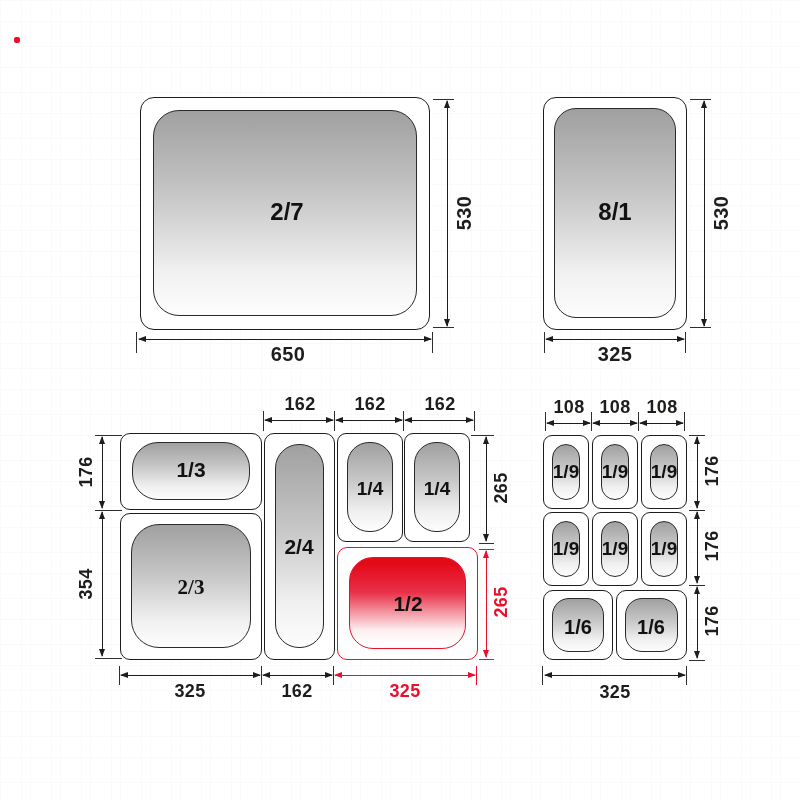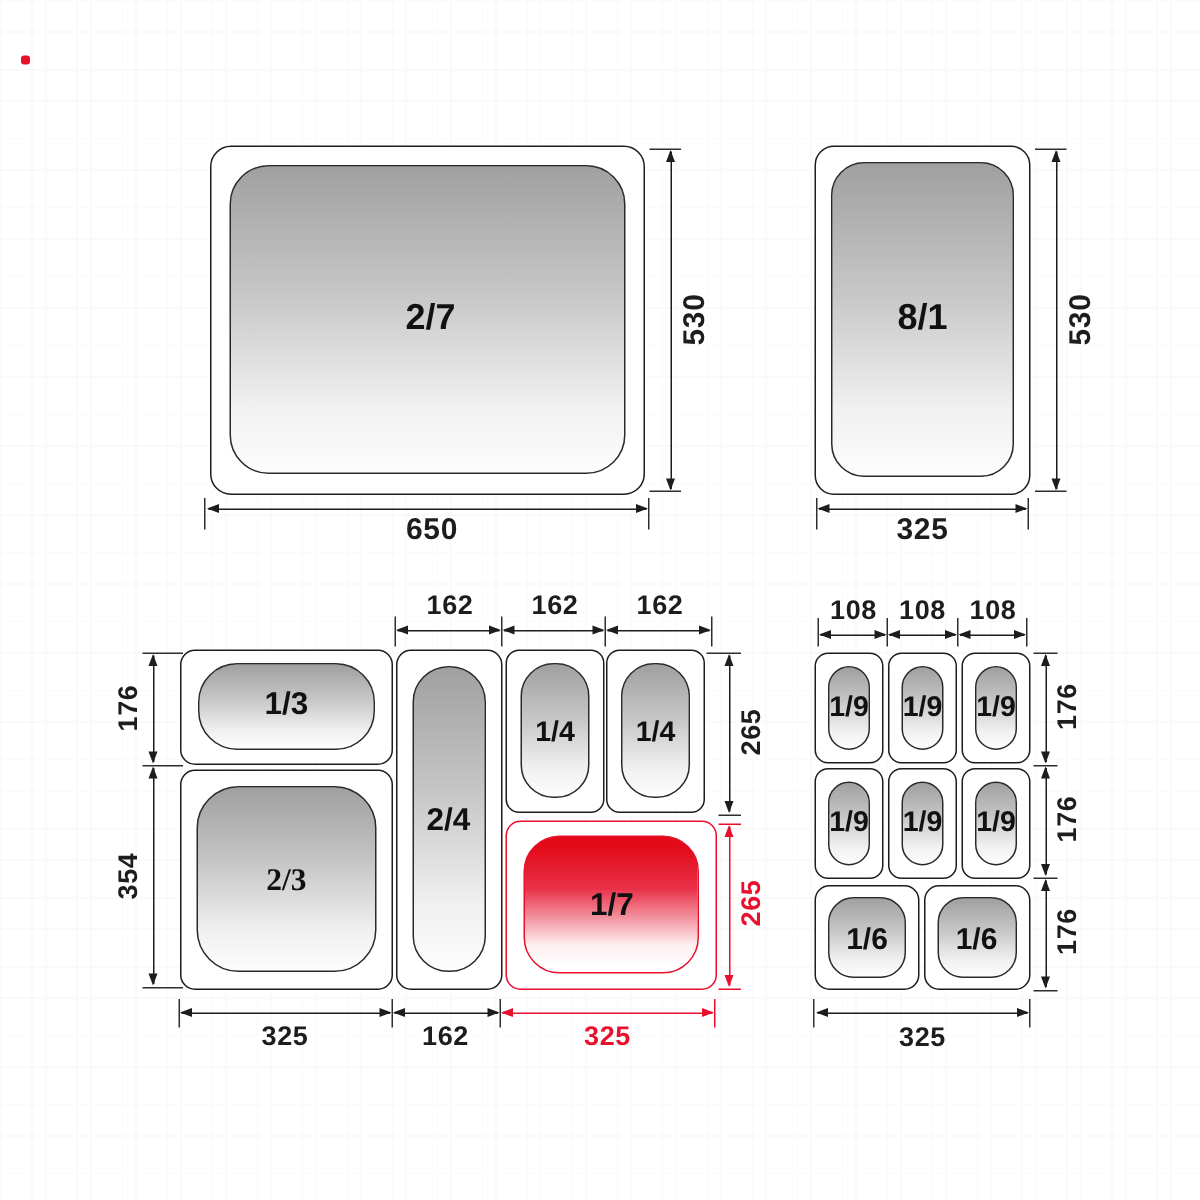--- a/index.html
+++ b/index.html
@@ -100,21 +100,21 @@
 <div class="pan" style="left:404px;top:433px;width:66px;height:109px;border-radius:9px;"></div>
 <div class="pin" style="left:414px;top:442px;width:46px;height:90px;border-radius:22px;"></div>
 <div class="plabel" style="left:437px;top:489px;font-size:19px;">1/4</div>
 
 <div class="pan" style="left:120px;top:513px;width:142px;height:147px;border-radius:10px;"></div>
 <div class="pin" style="left:131px;top:524px;width:120px;height:124px;border-radius:28px;"></div>
 <div class="plabel" style="left:191px;top:587px;font-size:21px;font-family:Liberation Serif, serif;">2/3</div>
 
 <div class="pan red" style="left:337px;top:547px;width:141px;height:113px;border-radius:10px;"></div>
 <div class="pin red" style="left:349px;top:557px;width:117px;height:92px;border-radius:24px;"></div>
-<div class="plabel" style="left:408px;top:604px;font-size:21px;">1/7</div>
+<div class="plabel" style="left:408px;top:604px;font-size:21px;">1/2</div>
 
 <div class="ext-v" style="left:263px;top:411px;height:20px;"></div>
 <div class="ext-v" style="left:334px;top:411px;height:20px;"></div>
 <div class="ext-v" style="left:403px;top:411px;height:20px;"></div>
 <div class="ext-v" style="left:474px;top:411px;height:20px;"></div>
 <div class="dl-h" style="left:265px;top:420px;width:68px;"></div>
 <div class="dl-h" style="left:336px;top:420px;width:66px;"></div>
 <div class="dl-h" style="left:405px;top:420px;width:68px;"></div>
 <div class="dlabel" style="left:300px;top:404px;">162</div>
 <div class="dlabel" style="left:370px;top:404px;">162</div>

